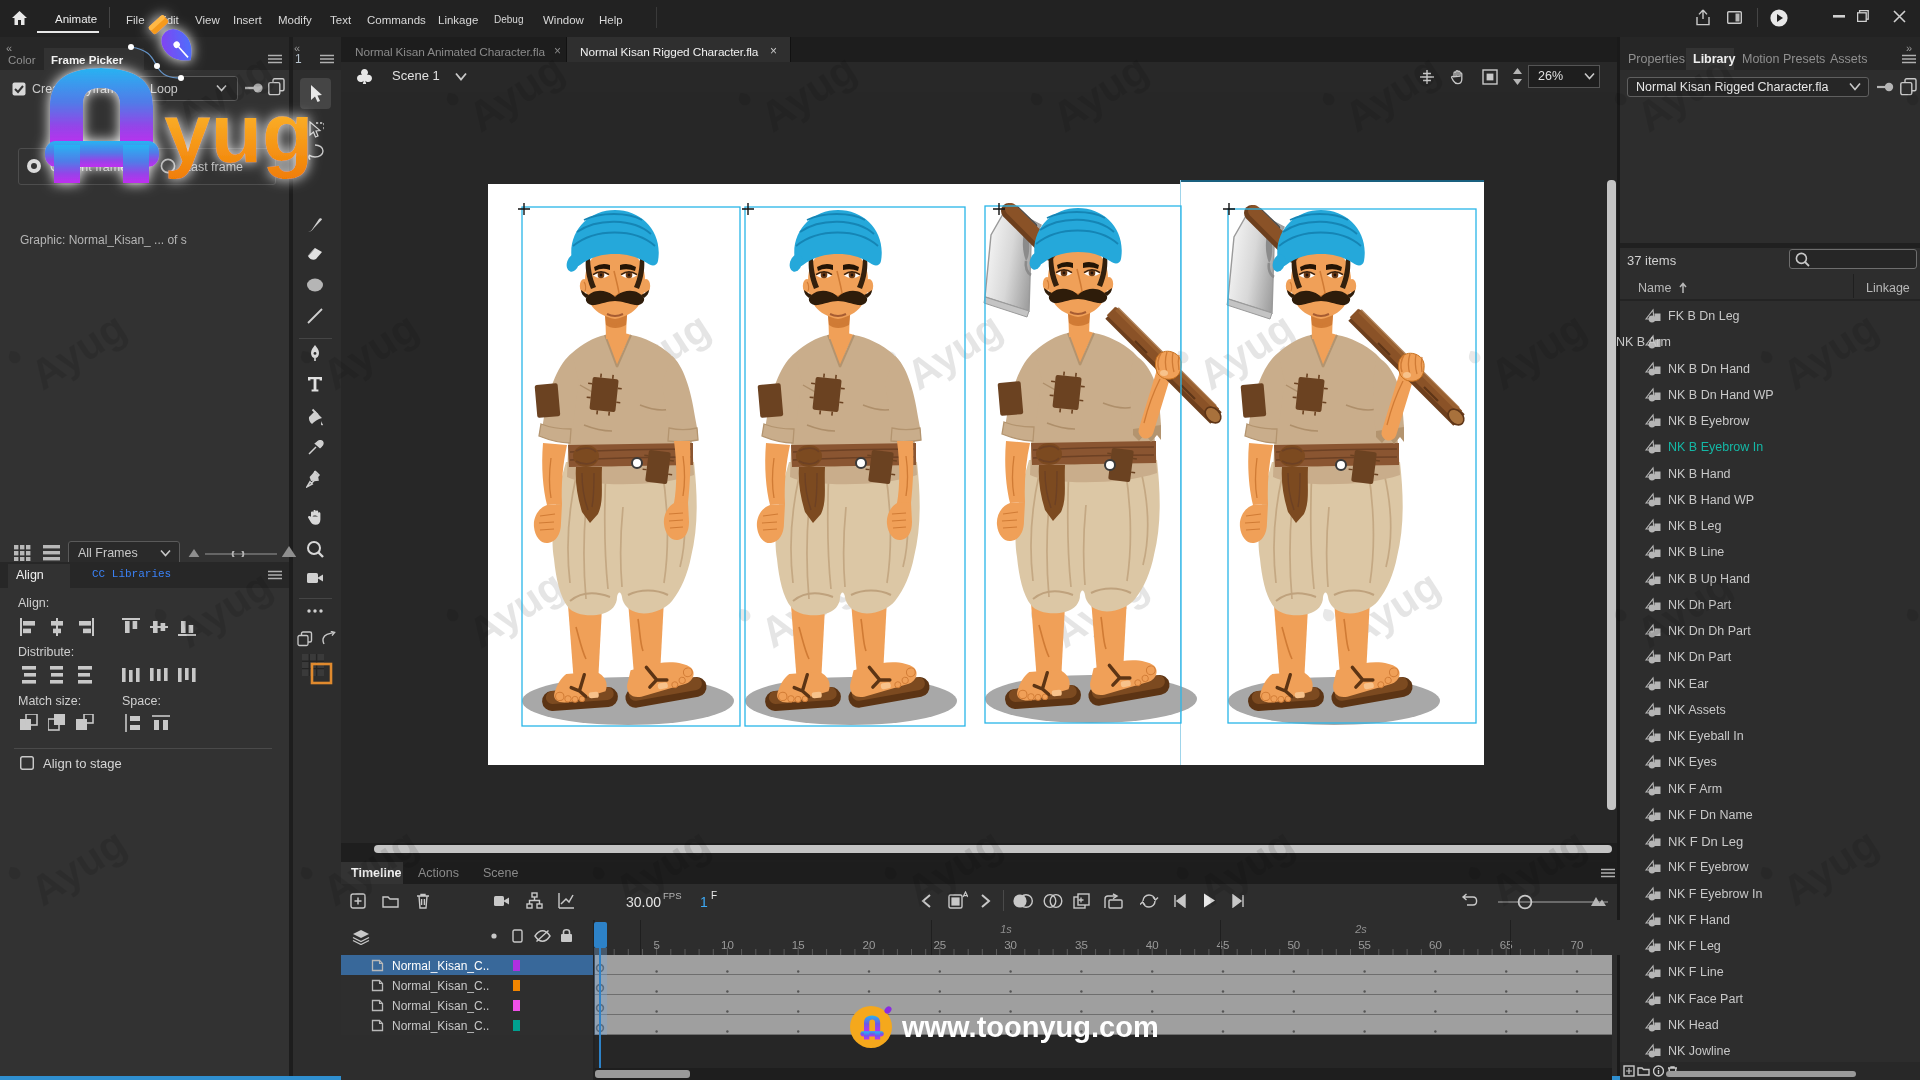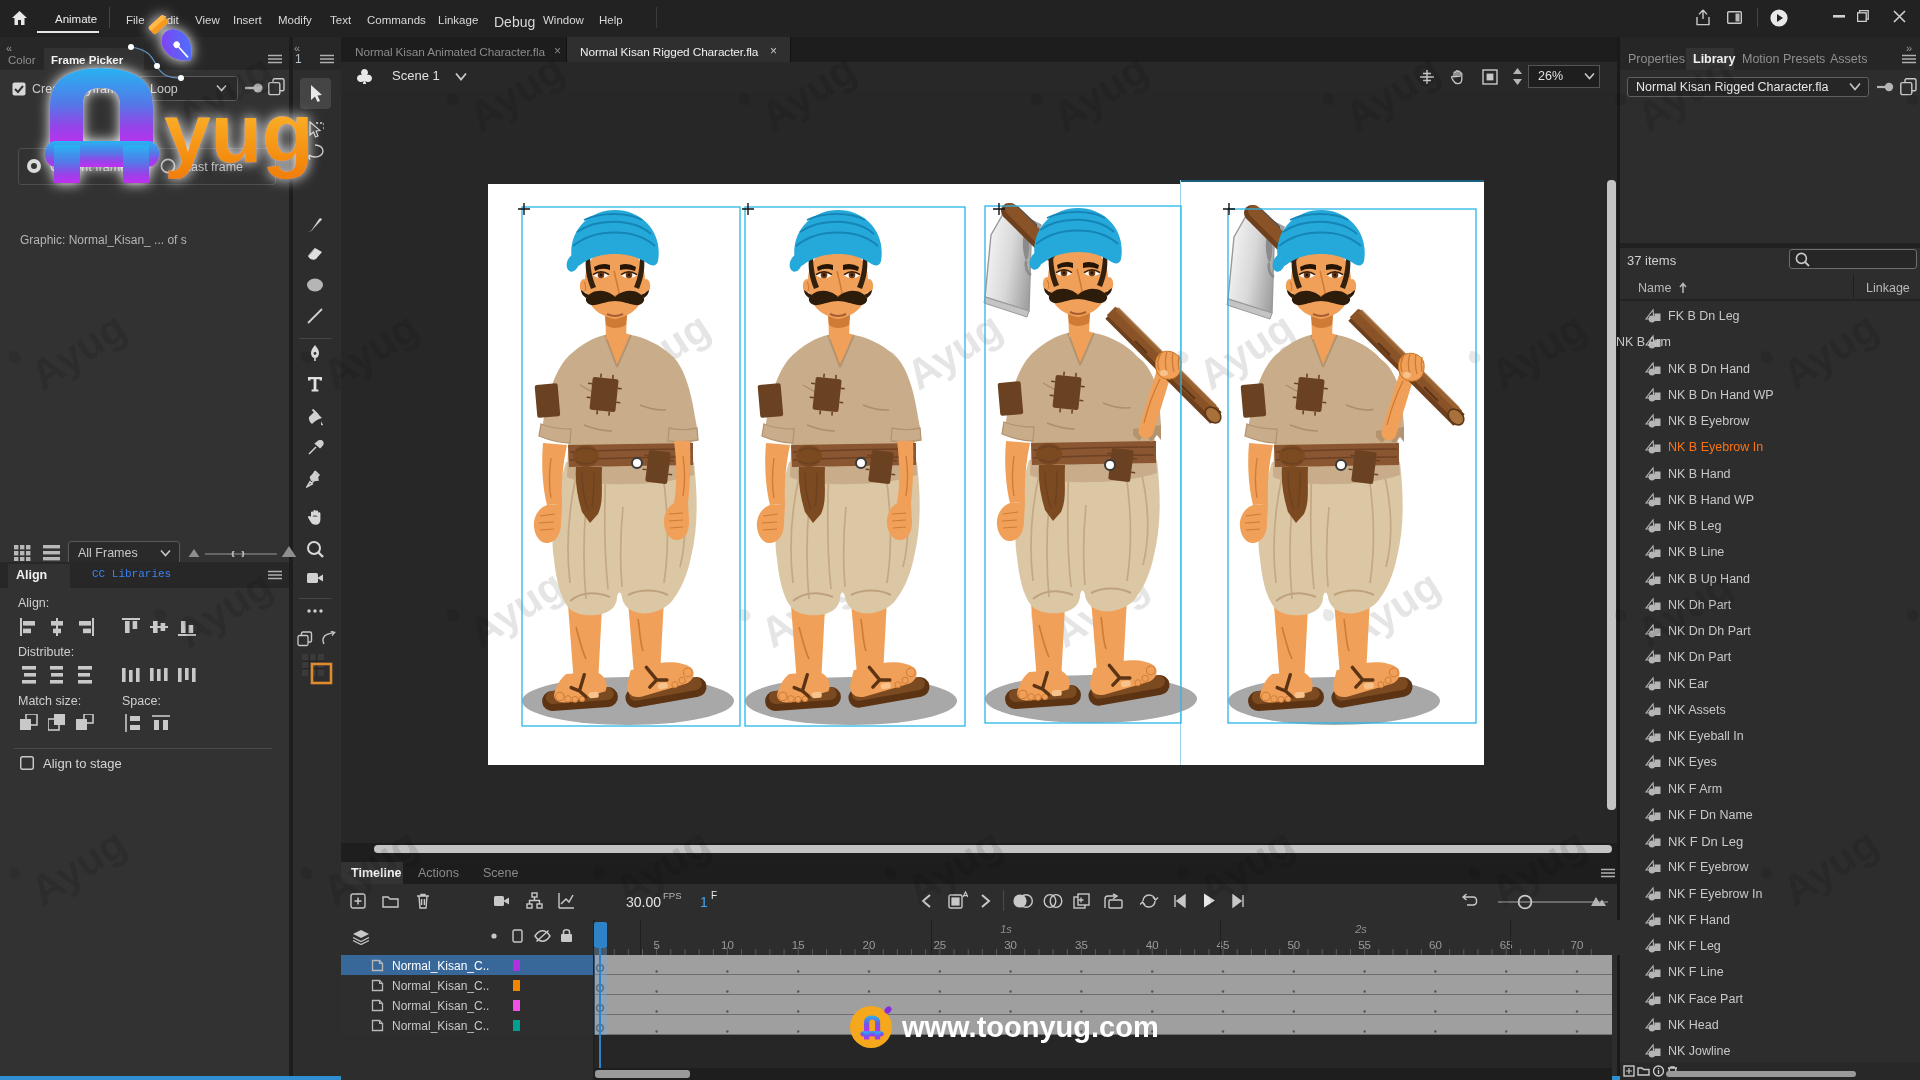--- a/index.html
+++ b/index.html
@@ -41,21 +41,21 @@
 <div style="position:absolute;left:37px;top:31px;width:62px;height:2px;background:#e8e8e8;"></div>
 <div style="position:absolute;left:109px;top:7px;width:1px;height:21px;background:#454545;"></div>
 <div style="position:absolute;left:126px;top:14px;font-size:11.5px;color:#d8d8d8;font-weight:normal;white-space:nowrap;">File</div>
 <div style="position:absolute;left:159px;top:14px;font-size:11.5px;color:#d8d8d8;font-weight:normal;white-space:nowrap;">Edit</div>
 <div style="position:absolute;left:195px;top:14px;font-size:11.5px;color:#d8d8d8;font-weight:normal;white-space:nowrap;">View</div>
 <div style="position:absolute;left:233px;top:14px;font-size:11.5px;color:#d8d8d8;font-weight:normal;white-space:nowrap;">Insert</div>
 <div style="position:absolute;left:278px;top:14px;font-size:11.5px;color:#d8d8d8;font-weight:normal;white-space:nowrap;">Modify</div>
 <div style="position:absolute;left:330px;top:14px;font-size:11.5px;color:#d8d8d8;font-weight:normal;white-space:nowrap;">Text</div>
 <div style="position:absolute;left:367px;top:14px;font-size:11.5px;color:#d8d8d8;font-weight:normal;white-space:nowrap;">Commands</div>
 <div style="position:absolute;left:438px;top:14px;font-size:11.5px;color:#d8d8d8;font-weight:normal;white-space:nowrap;">Linkage</div>
-<div style="position:absolute;left:494px;top:14px;font-size:14px;color:#d8d8d8;font-weight:normal;white-space:nowrap;">Debug</div>
+<div style="position:absolute;left:494px;top:14px;font-size:10px;color:#d8d8d8;font-weight:normal;white-space:nowrap;">Debug</div>
 <div style="position:absolute;left:543px;top:14px;font-size:11.5px;color:#d8d8d8;font-weight:normal;white-space:nowrap;">Window</div>
 <div style="position:absolute;left:599px;top:14px;font-size:11.5px;color:#d8d8d8;font-weight:normal;white-space:nowrap;">Help</div>
 <div style="position:absolute;left:656px;top:7px;width:1px;height:21px;background:#3a3a3a;"></div>
 <svg style="position:absolute;left:1695px;top:9px;" width="16" height="17" viewBox="0 0 16 17">
       <path d="M8 1 L12 5.4 M8 1 L4 5.4 M8 1 L8 10" class="st"></path>
       <path d="M2 8 L2 15.6 L14 15.6 L14 8" class="st"></path>
     </svg>
 <svg style="position:absolute;left:1727px;top:11px;" width="15" height="13" viewBox="0 0 15 13">
       <rect x="0.7" y="0.7" width="13.6" height="11.6" rx="1" class="st"></rect>
       <rect x="8.5" y="2.5" width="4" height="8" class="fl" opacity="0.9"></rect>
@@ -140,21 +140,21 @@
     </svg>
 <svg style="position:absolute;left:205px;top:551px;" width="72" height="6" viewBox="0 0 72 6">
       <path d="M0 3 H72" stroke="#777" stroke-width="1.6"></path>
       <circle cx="33" cy="3" r="5.4" fill="none" stroke="#b5b5b5" stroke-width="1.8"></circle>
     </svg>
 <svg style="position:absolute;left:281px;top:545px;" width="16" height="13" viewBox="0 0 16 13">
       <path d="M8 1 L15.2 12 H0.8 Z" fill="#8f8f8f"></path>
     </svg>
 <div style="position:absolute;left:0px;top:562px;width:289px;height:26px;background:#272727;"></div>
 <div style="position:absolute;left:8px;top:564px;width:62px;height:24px;background:#323232;"></div>
-<div style="position:absolute;left:16px;top:568px;font-size:12.5px;color:#f0f0f0;font-weight:bold;white-space:nowrap;text-align:center;">Align</div>
+<div style="position:absolute;left:16px;top:568px;font-size:12.5px;color:#f0f0f0;font-weight:normal;white-space:nowrap;text-align:center;">Align</div>
 <div style="position:absolute;left:92px;top:568px;font-size:11px;color:#3b82f6;font-weight:normal;white-space:nowrap;font-family:Liberation Mono, monospace;">CC Libraries</div>
 <svg style="position:absolute;left:268px;top:570px;" width="14" height="11" viewBox="0 0 14 11">
       <path d="M0 1.5 H14 M0 5 H14 M0 8.5 H14" stroke="#b0b0b0" stroke-width="1.6"></path>
     </svg>
 <div style="position:absolute;left:18px;top:596px;font-size:12.5px;color:#cfcfcf;font-weight:normal;white-space:nowrap;">Align:</div>
 <svg style="position:absolute;left:20px;top:618px;" width="18" height="18" viewBox="0 0 18 18">
       <path d="M1 0 V18" stroke="#c8c8c8" stroke-width="2"></path>
       <rect x="3" y="3" width="12" height="4.6" fill="#c8c8c8"></rect>
       <rect x="3" y="10.6" width="8" height="4.6" fill="#c8c8c8"></rect>
     </svg>
@@ -738,21 +738,21 @@
       <path d="M1 11 L8 2 L9 11 Z" fill="none" stroke="#b5b5b5" stroke-width="1.2"></path>
       <circle cx="7" cy="11" r="3.4" fill="#b5b5b5"></circle>
       <rect x="9.5" y="5.5" width="6" height="7.5" fill="#b5b5b5"></rect>
     </svg>
 <div style="position:absolute;left:1668px;top:414.0px;font-size:12.5px;color:#c8c8c8;font-weight:normal;white-space:nowrap;">NK B Eyebrow</div>
 <svg style="position:absolute;left:1645px;top:439.25px;" width="16" height="15" viewBox="0 0 16 15">
       <path d="M1 11 L8 2 L9 11 Z" fill="none" stroke="#b5b5b5" stroke-width="1.2"></path>
       <circle cx="7" cy="11" r="3.4" fill="#b5b5b5"></circle>
       <rect x="9.5" y="5.5" width="6" height="7.5" fill="#b5b5b5"></rect>
     </svg>
-<div style="position:absolute;left:1668px;top:440.25px;font-size:12.5px;color:#f97316;font-weight:normal;white-space:nowrap;">NK B Eyebrow In</div>
+<div style="position:absolute;left:1668px;top:440.25px;font-size:12.5px;color:#14b8a6;font-weight:normal;white-space:nowrap;">NK B Eyebrow In</div>
 <svg style="position:absolute;left:1645px;top:465.5px;" width="16" height="15" viewBox="0 0 16 15">
       <path d="M1 11 L8 2 L9 11 Z" fill="none" stroke="#b5b5b5" stroke-width="1.2"></path>
       <circle cx="7" cy="11" r="3.4" fill="#b5b5b5"></circle>
       <rect x="9.5" y="5.5" width="6" height="7.5" fill="#b5b5b5"></rect>
     </svg>
 <div style="position:absolute;left:1668px;top:466.5px;font-size:12.5px;color:#c8c8c8;font-weight:normal;white-space:nowrap;">NK B Hand</div>
 <svg style="position:absolute;left:1645px;top:491.75px;" width="16" height="15" viewBox="0 0 16 15">
       <path d="M1 11 L8 2 L9 11 Z" fill="none" stroke="#b5b5b5" stroke-width="1.2"></path>
       <circle cx="7" cy="11" r="3.4" fill="#b5b5b5"></circle>
       <rect x="9.5" y="5.5" width="6" height="7.5" fill="#b5b5b5"></rect>

